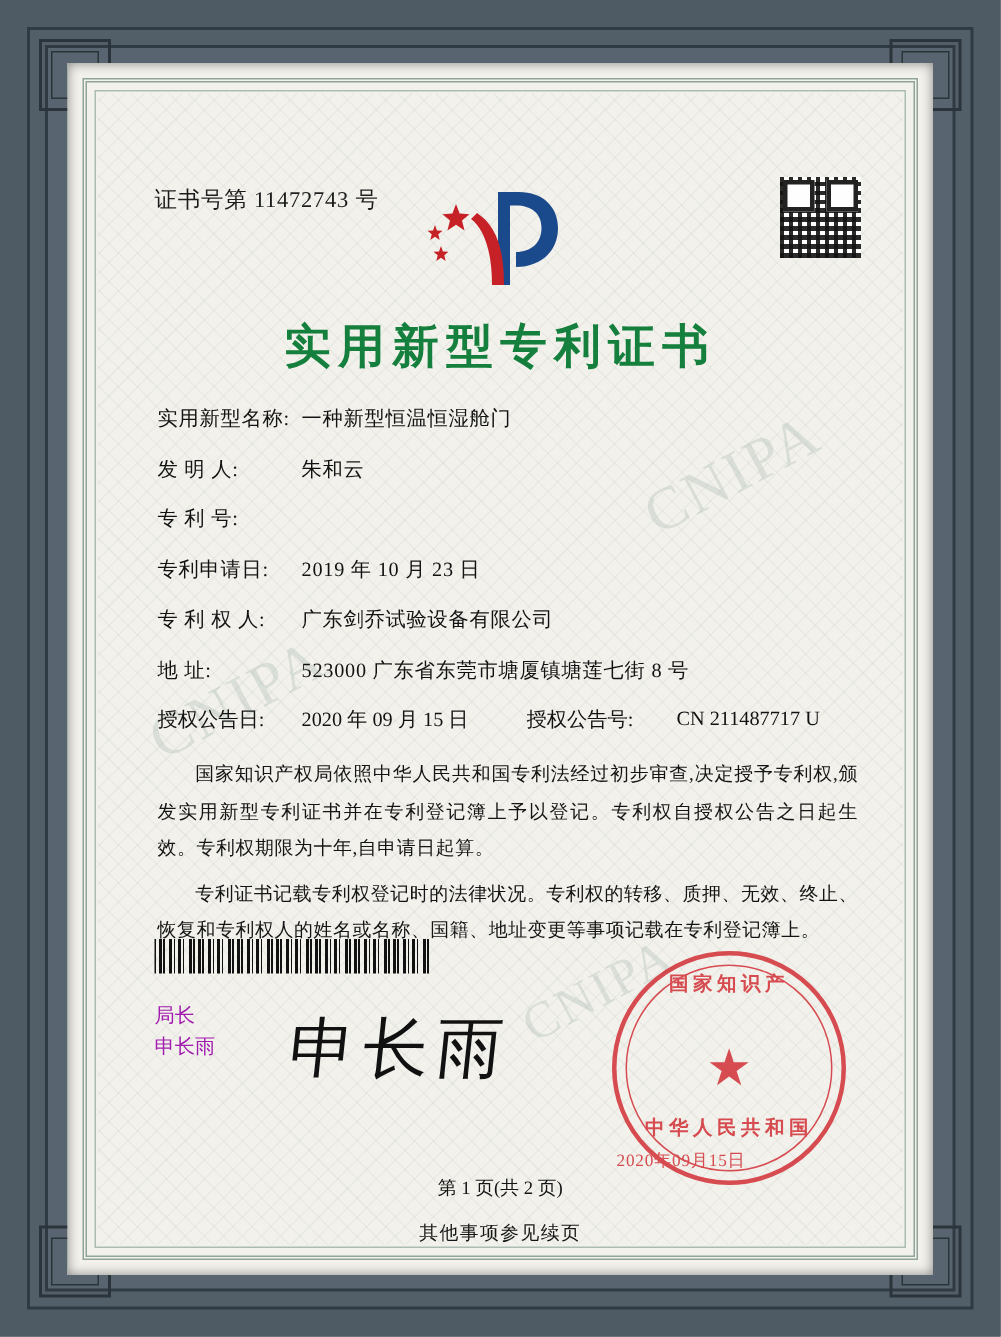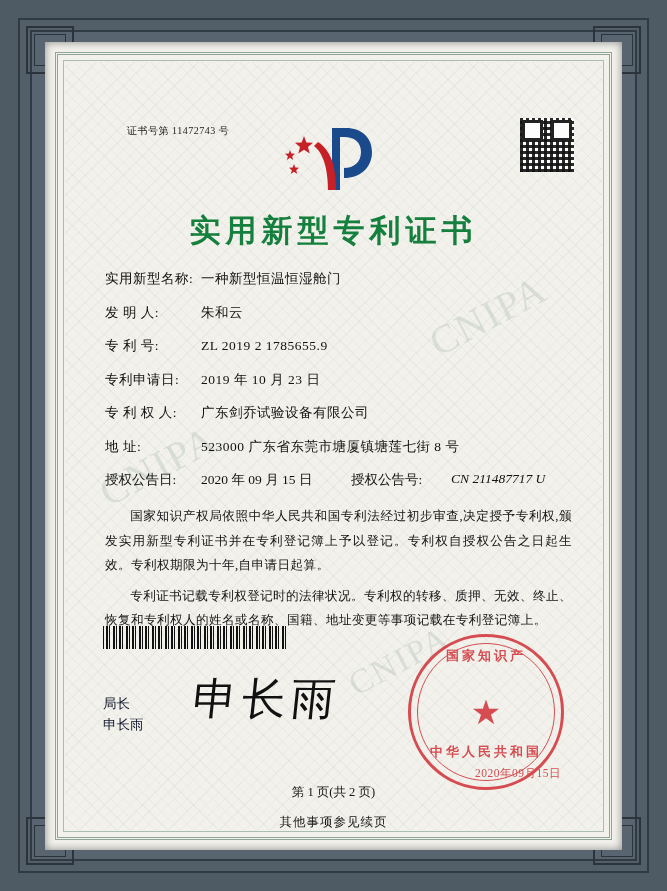--- a/index.html
+++ b/index.html
@@ -91,24 +91,23 @@
   }
   .wm1 { left: 50px; top: 400px; }
   .wm2 { left: 380px; top: 250px; }
   .wm3 { left: 300px; top: 600px; font-size: 34px; }
 
   
   .cert-no {
     position: absolute;
     left: 58px;
     top: 82px;
-    font-size: 10px;
+    font-size: 15px;
     color: #1d1d1d;
     letter-spacing: 0.5px;
-    margin-left: 24px;
   }
 
   
   .qr {
     position: absolute;
     right: 48px;
     top: 76px;
     width: 54px;
     height: 54px;
     background-color: #fff;
@@ -177,21 +176,21 @@
   }
   .pub-row {
     display: flex;
     font-size: 13.5px;
     color: #121212;
     margin-bottom: 15px;
   }
   .pub-row .label { width: 96px; flex: none; }
   .pub-row .value { width: 150px; flex: none; font-family: Liberation Serif, serif; }
   .pub-row .label2 { width: 100px; flex: none; }
-  .pub-row .value2 { flex: 1; font-style: italic; }
+  .pub-row .value2 { flex: 1; }
 
   
   .para {
     font-size: 12.6px;
     line-height: 1.95;
     color: #141414;
     text-align: justify;
     text-indent: 2em;
     letter-spacing: 0.4px;
     margin-top: 6px;
@@ -208,24 +207,24 @@
       #111 0 1px, transparent 1px 3px,
       #111 3px 5px, transparent 5px 6px,
       #111 6px 7px, transparent 7px 10px,
       #111 10px 12px, transparent 12px 13px);
   }
 
   
   .sig-label {
     position: absolute;
     left: 58px;
-    top: 652px;
+    top: 625px;
     font-size: 13.5px;
     line-height: 1.55;
-    color: #0f172a;
+    color: #a21caf;
   }
   .signature {
     position: absolute;
     left: 148px;
     top: 628px;
     font-size: 44px;
     font-family: "DejaVu Serif", "Liberation Serif", serif;
     color: #111;
     letter-spacing: 5px;
     transform: skewX(-6deg);
@@ -258,21 +257,21 @@
     position: absolute;
     left: 50%; top: 50%;
     transform: translate(-50%, -50%);
     color: #d0282e;
     font-size: 34px;
   }
   .seal .seal-date {
     position: absolute;
     bottom: 6px;
     width: 100%;
-    text-align: right;
+    text-align: left;
     color: #d0282e;
     font-size: 11.5px;
     letter-spacing: 0.5px;
   }
   .seal-ring {
     position: absolute;
     left: 6px; top: 6px; right: 6px; bottom: 6px;
     border: 1px solid #d0282e;
     border-radius: 50%;
   }
@@ -336,21 +335,20 @@
       <div class="row">
         <span class="label">实用新型名称:</span>
         <span class="value">一种新型恒温恒湿舱门</span>
       </div>
       <div class="row">
         <span class="label">发 明 人:</span>
         <span class="value">朱和云</span>
       </div>
       <div class="row">
         <span class="label">专 利 号:</span>
-        <span class="value">ZL 2019 2 1785655.9</span>
       </div>
       <div class="row">
         <span class="label">专利申请日:</span>
         <span class="value">2019 年 10 月 23 日</span>
       </div>
       <div class="row">
         <span class="label">专 利 权 人:</span>
         <span class="value">广东剑乔试验设备有限公司</span>
       </div>
       <div class="row">

